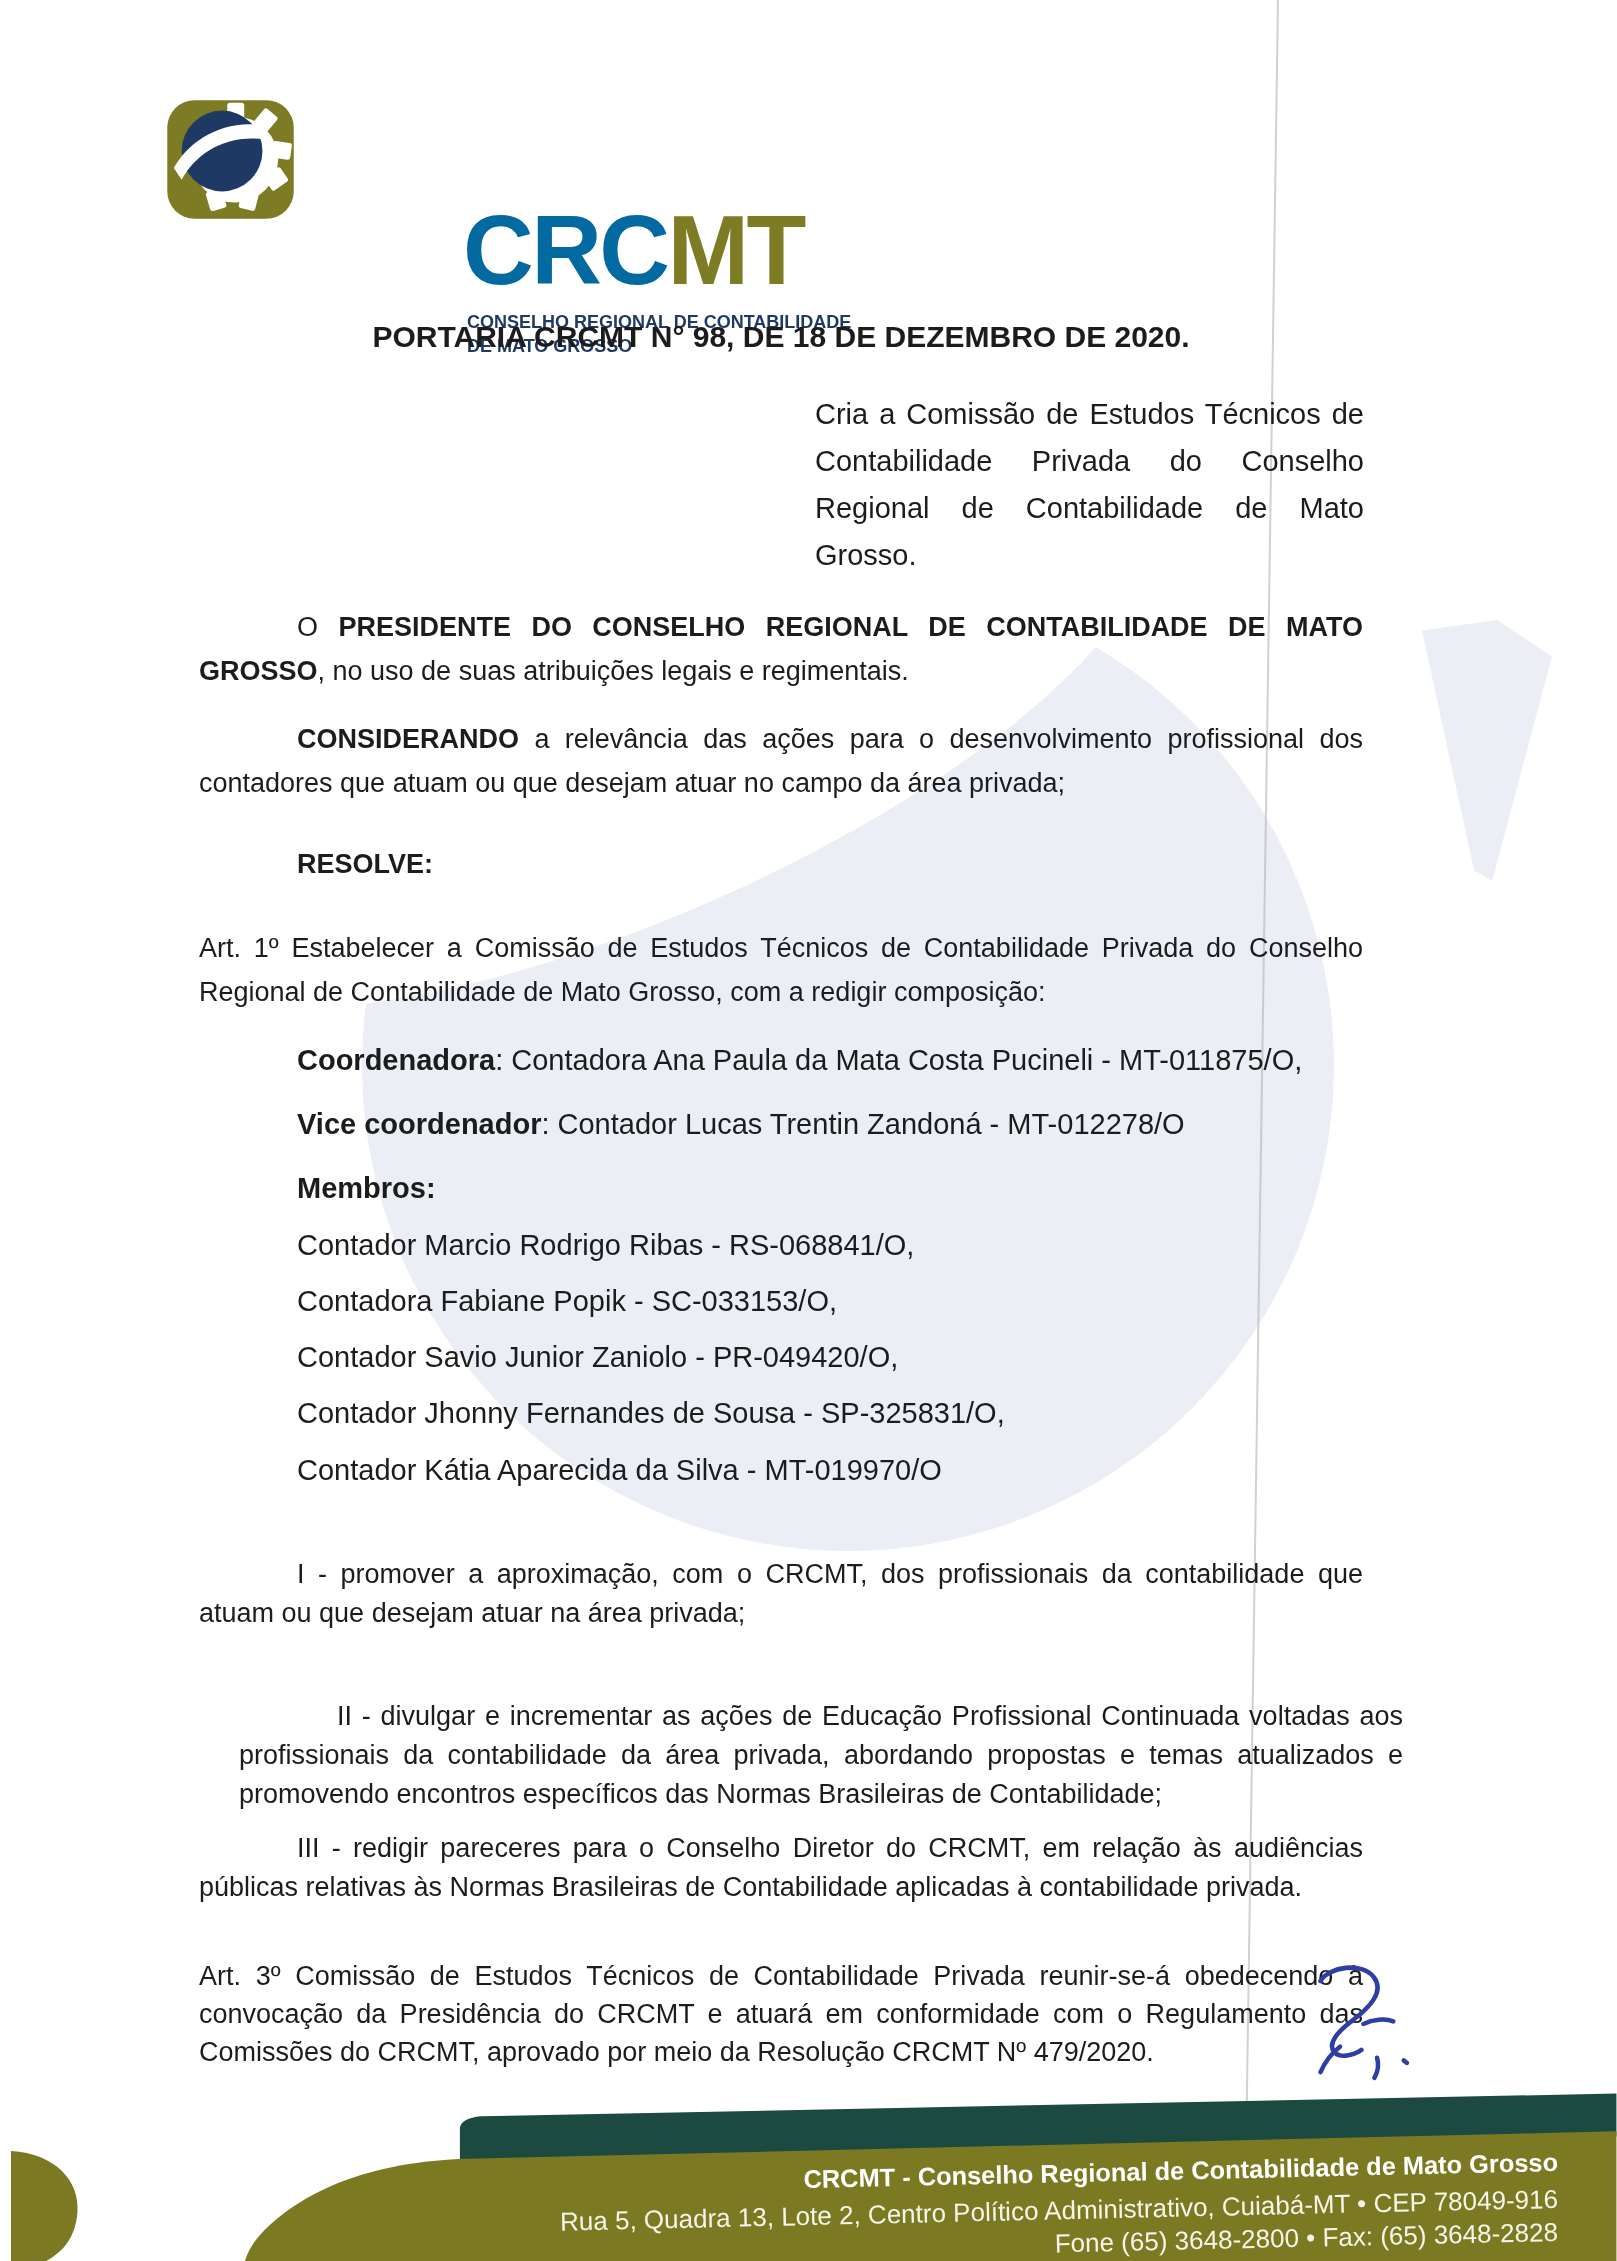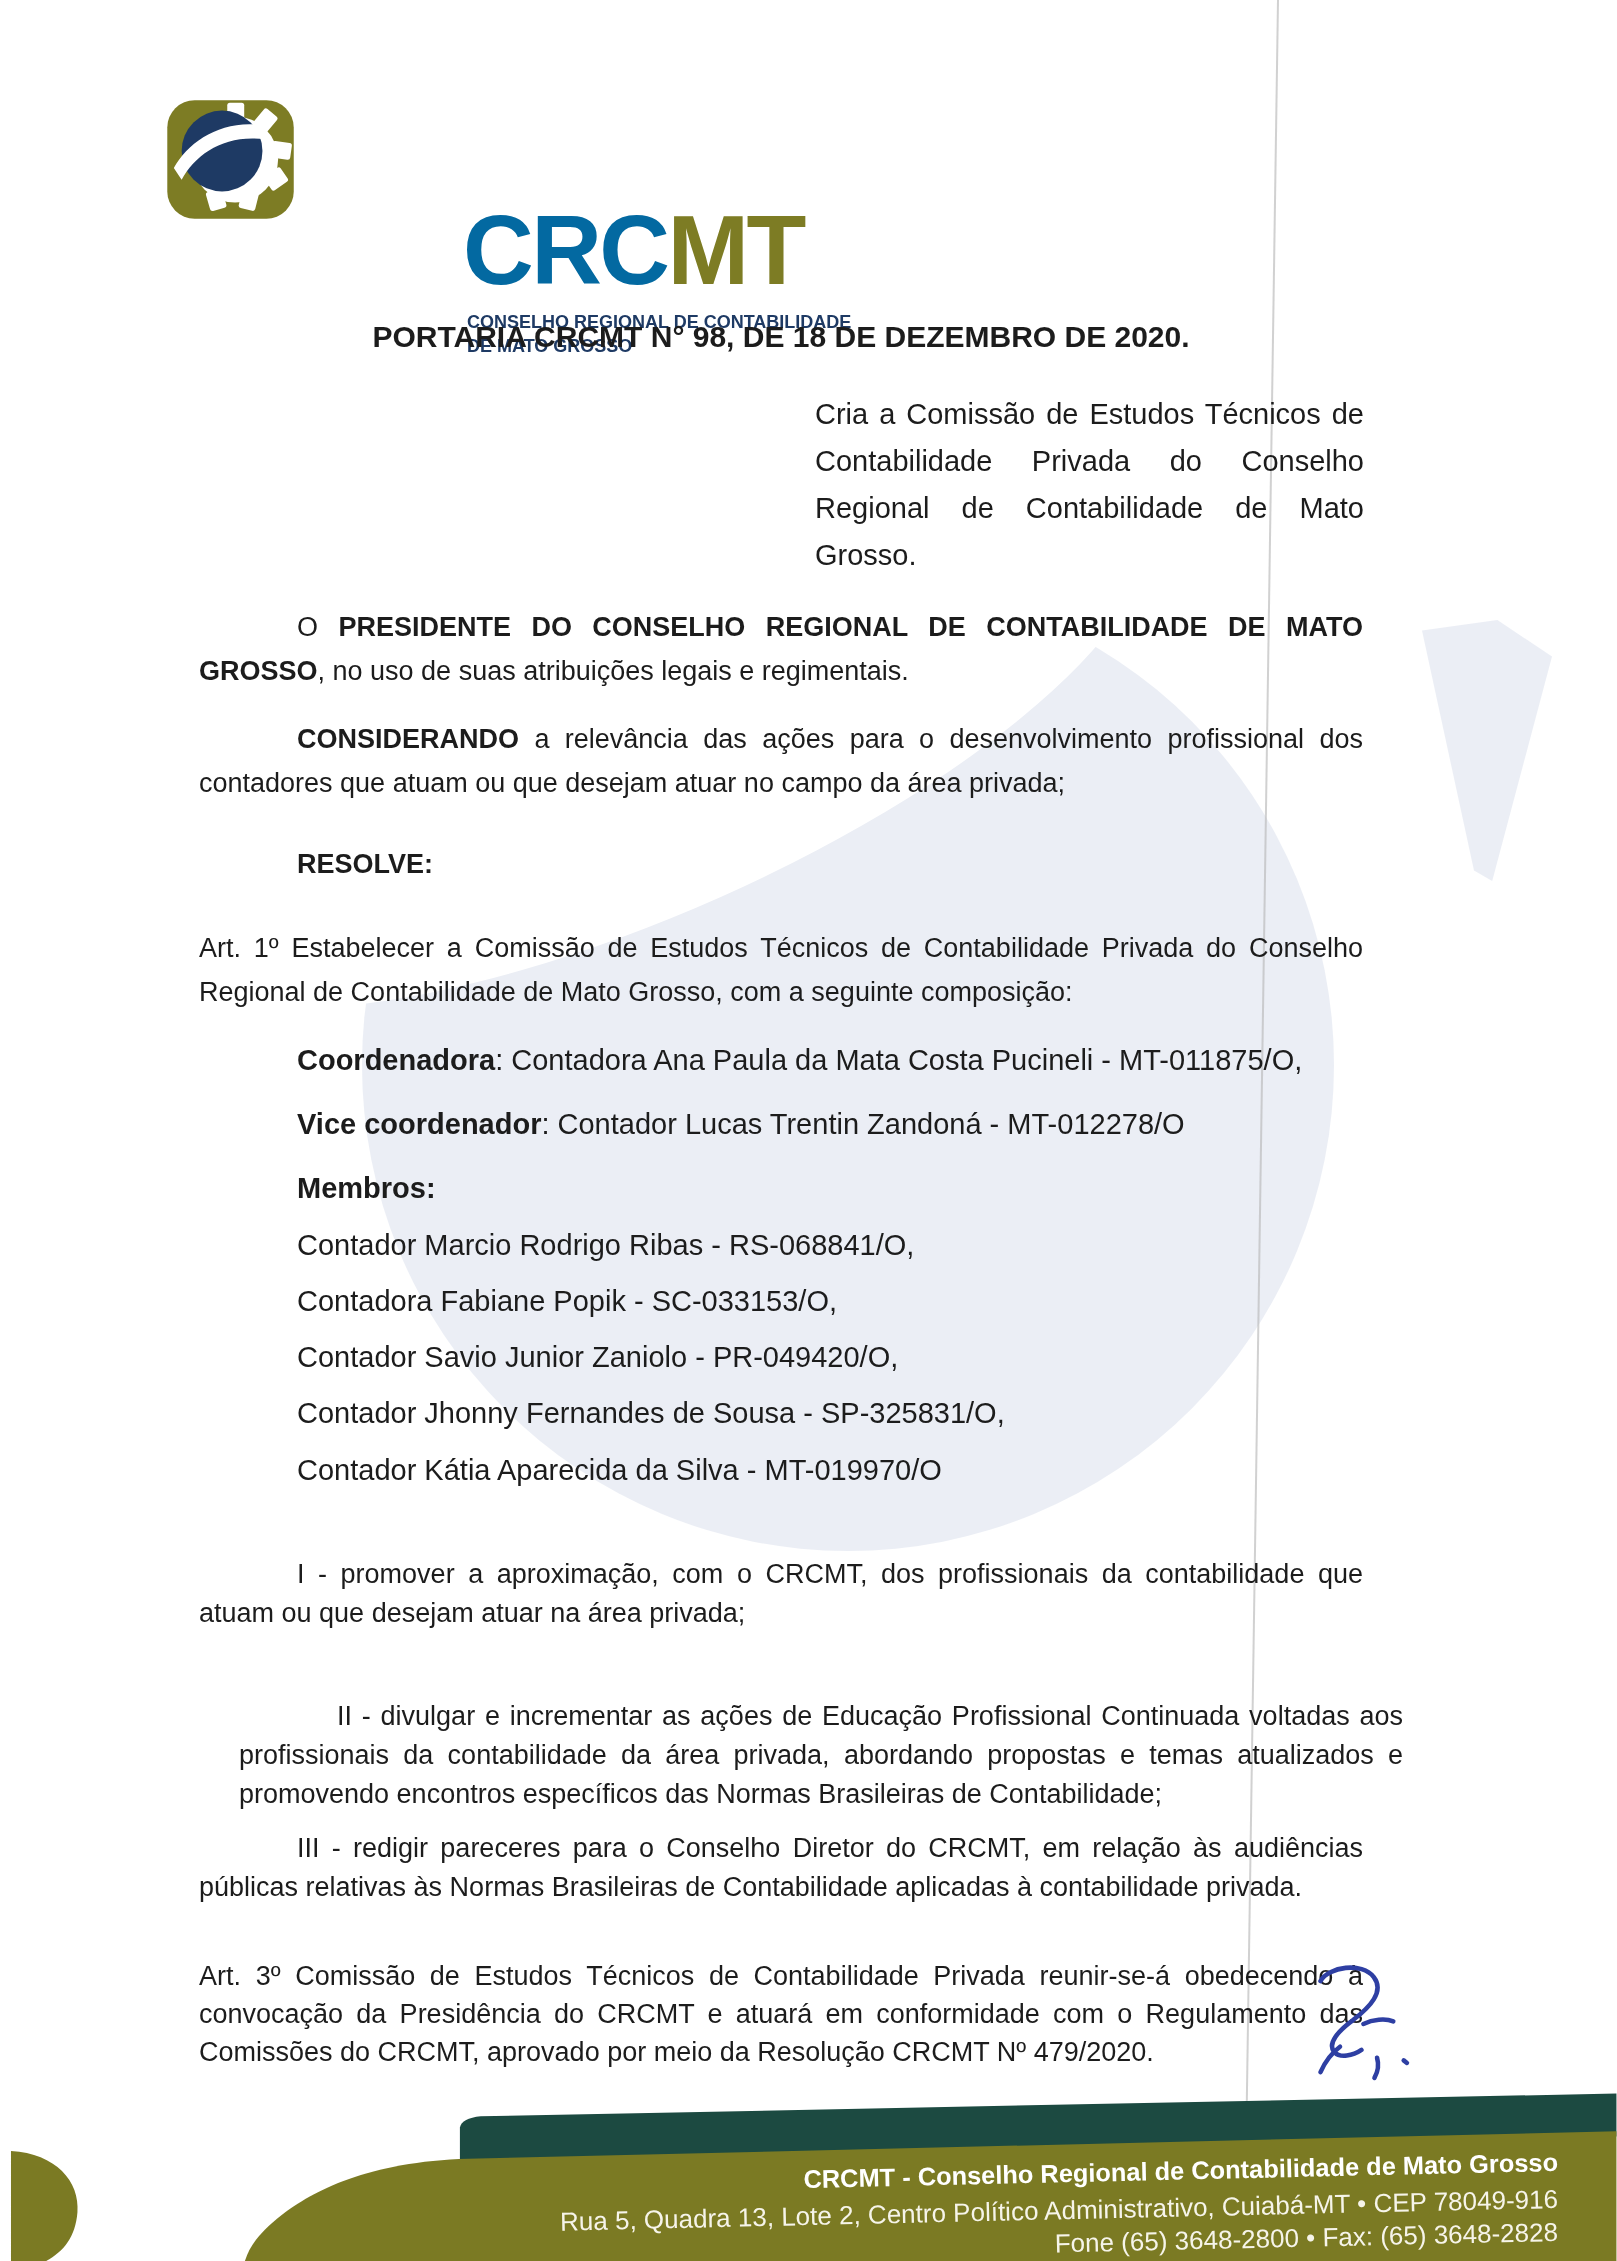--- a/index.html
+++ b/index.html
@@ -107,21 +107,21 @@
   <div class="tx doc-title" style="top:320px;">PORTARIA CRCMT N° 98, DE 18 DE DEZEMBRO DE 2020.</div>
 
   <div class="quote" style="top:391px;">Cria a Comissão de Estudos Técnicos de Contabilidade Privada do Conselho Regional de Contabilidade de Mato Grosso.</div>
 
   <div class="tx just ind" style="top:605px;line-height:44px;"><span>O </span><span class="b">PRESIDENTE DO CONSELHO REGIONAL DE CONTABILIDADE DE MATO GROSSO</span><span>, no uso de suas atribuições legais e regimentais.</span></div>
 
   <div class="tx just ind" style="top:717px;line-height:44px;"><span class="b">CONSIDERANDO</span><span> a relevância das ações para o desenvolvimento profissional dos contadores que atuam ou que desejam atuar no campo da área privada;</span></div>
 
   <div class="tx b ind" style="top:845px;line-height:39px;">RESOLVE:</div>
 
-  <div class="tx just" style="top:926px;line-height:44px;">Art. 1º Estabelecer a Comissão de Estudos Técnicos de Contabilidade Privada do Conselho Regional de Contabilidade de Mato Grosso, com a seguinte composição:</div>
+  <div class="tx just" style="top:926px;line-height:44px;">Art. 1º Estabelecer a Comissão de Estudos Técnicos de Contabilidade Privada do Conselho Regional de Contabilidade de Mato Grosso, com a redigir composição:</div>
 
   <div class="hang" style="top:1041px;"><span class="b">Coordenadora</span><span>: Contadora Ana Paula da Mata Costa Pucineli - MT-011875/O,</span></div>
   <div class="hang" style="top:1105px;"><span class="b">Vice coordenador</span><span>: Contador Lucas Trentin Zandoná - MT-012278/O</span></div>
   <div class="hang b" style="top:1169px;">Membros:</div>
 
   <div class="hang" style="top:1226px;">Contador Marcio Rodrigo Ribas - RS-068841/O,</div>
   <div class="hang" style="top:1282px;">Contadora Fabiane Popik - SC-033153/O,</div>
   <div class="hang" style="top:1338px;">Contador Savio Junior Zaniolo - PR-049420/O,</div>
   <div class="hang" style="top:1394px;">Contador Jhonny Fernandes de Sousa - SP-325831/O,</div>
   <div class="hang" style="top:1451px;">Contador Kátia Aparecida da Silva - MT-019970/O</div>

